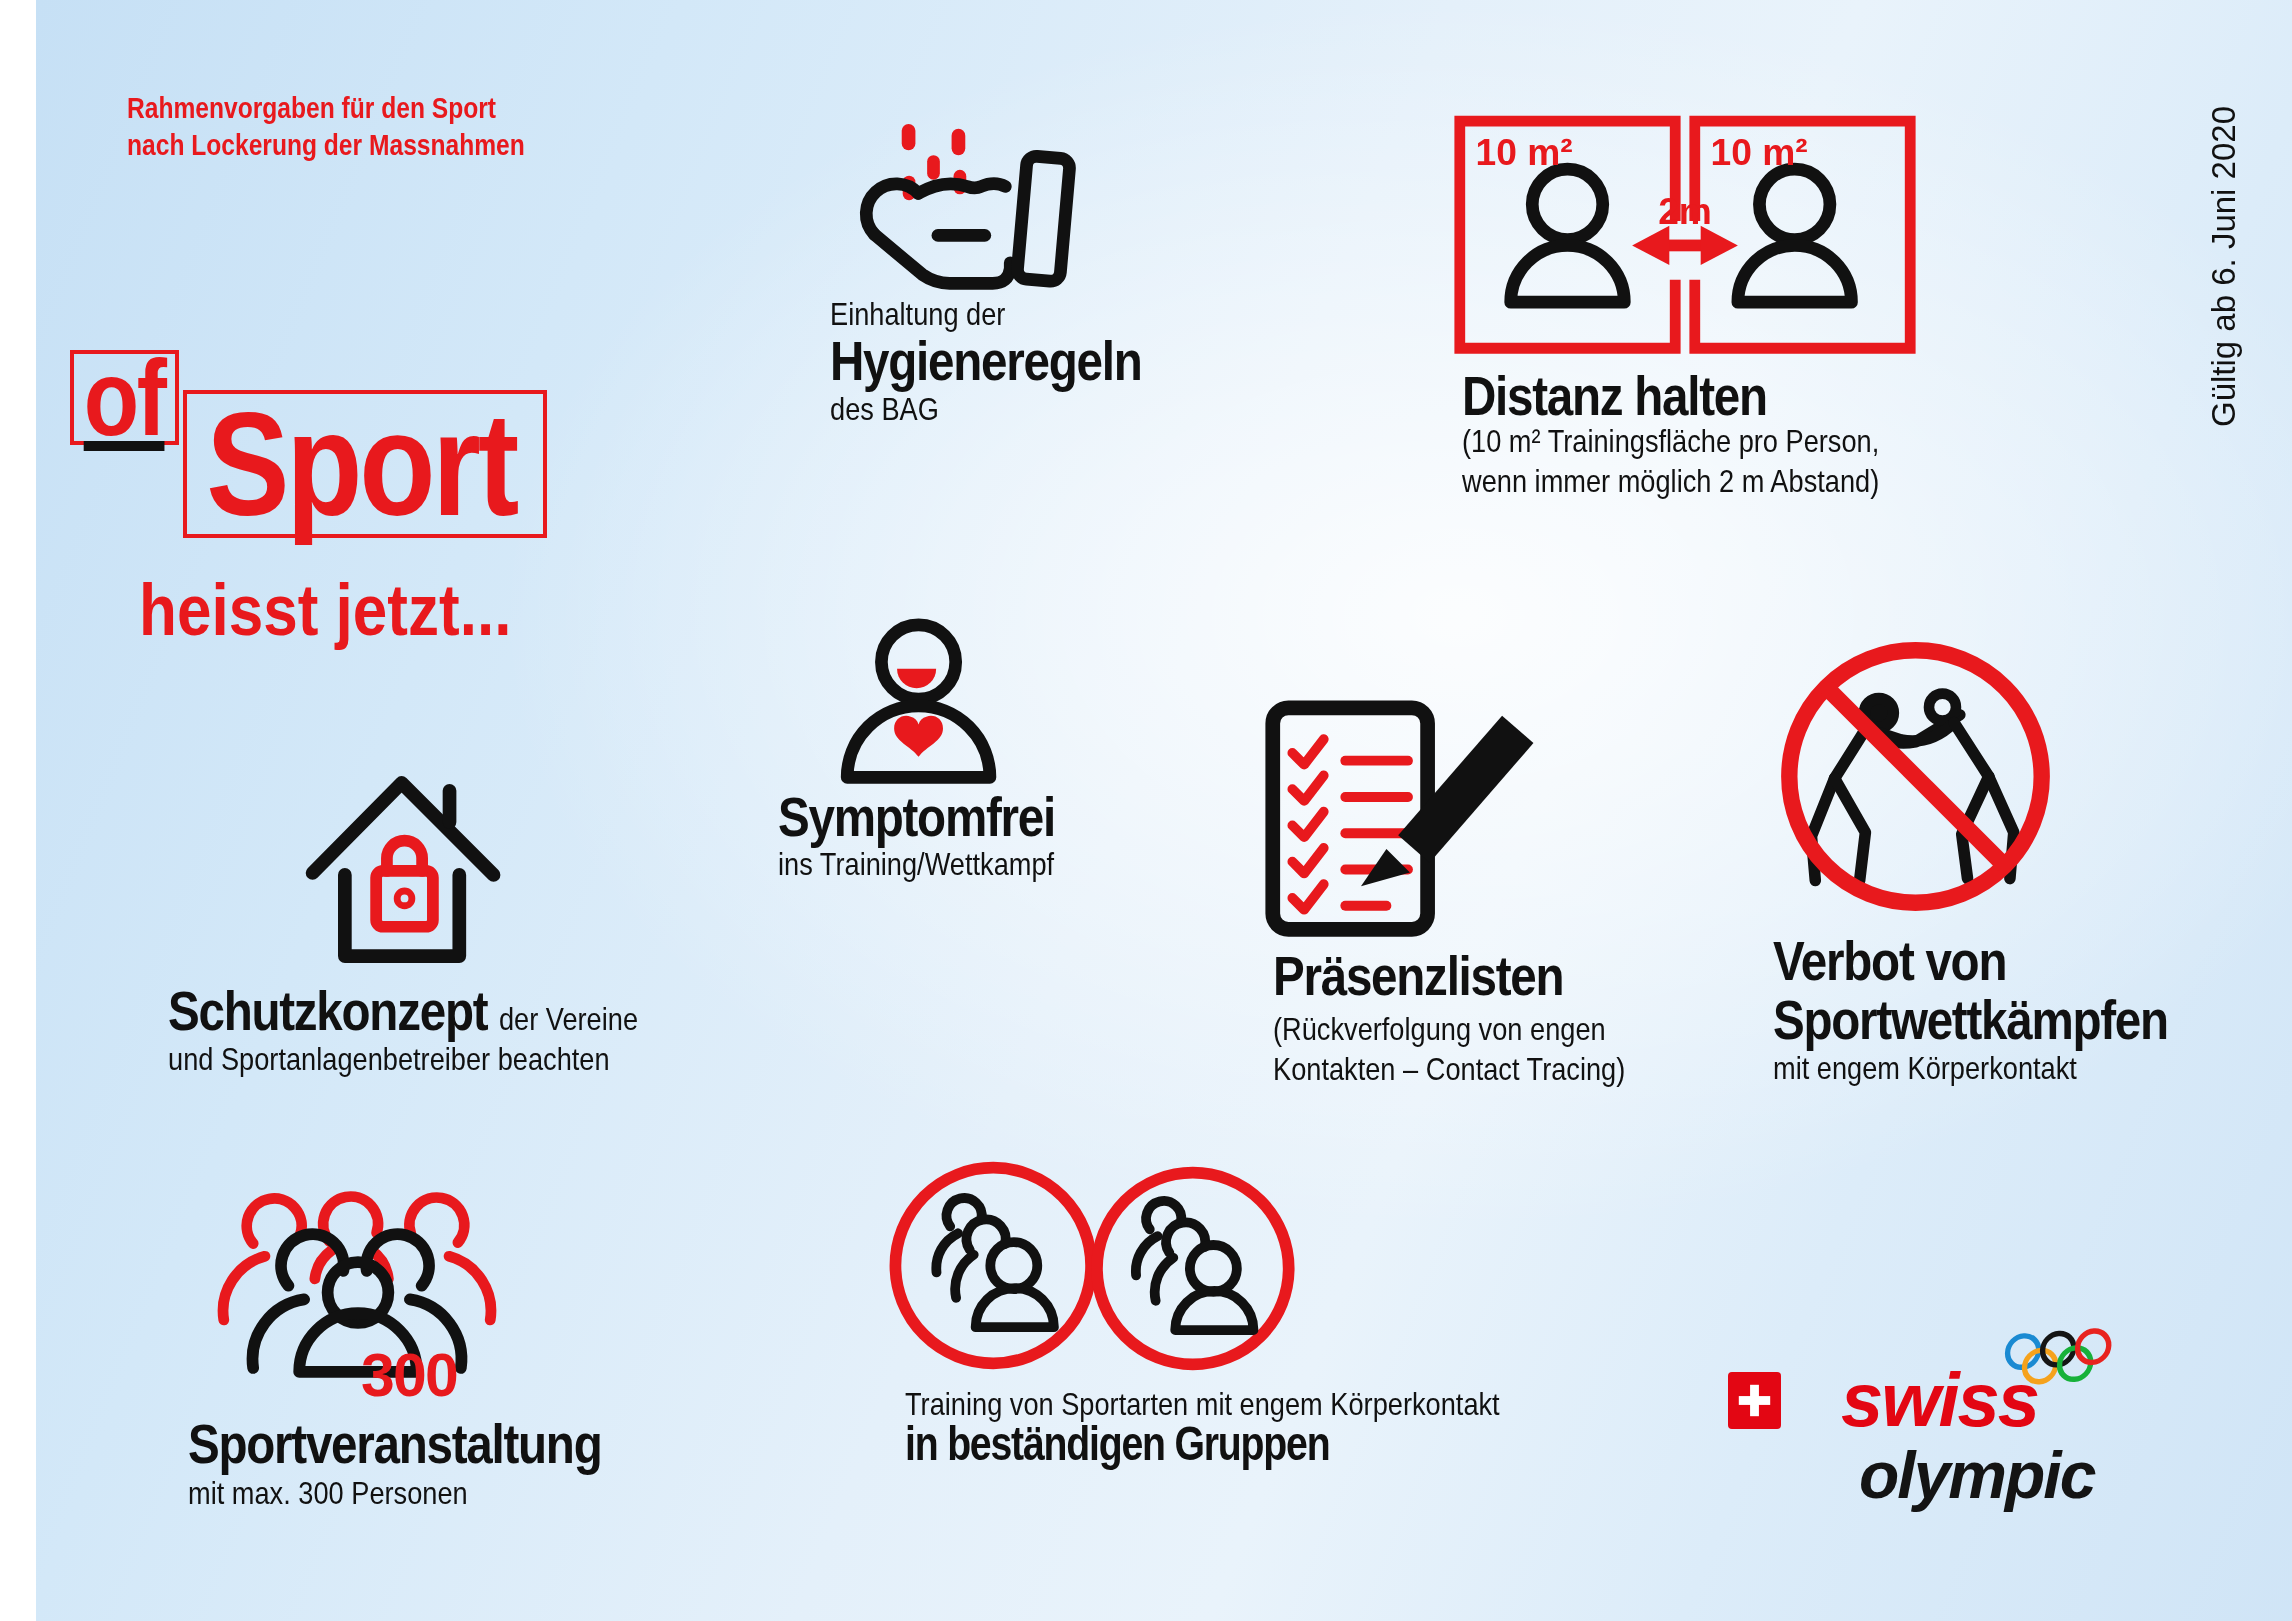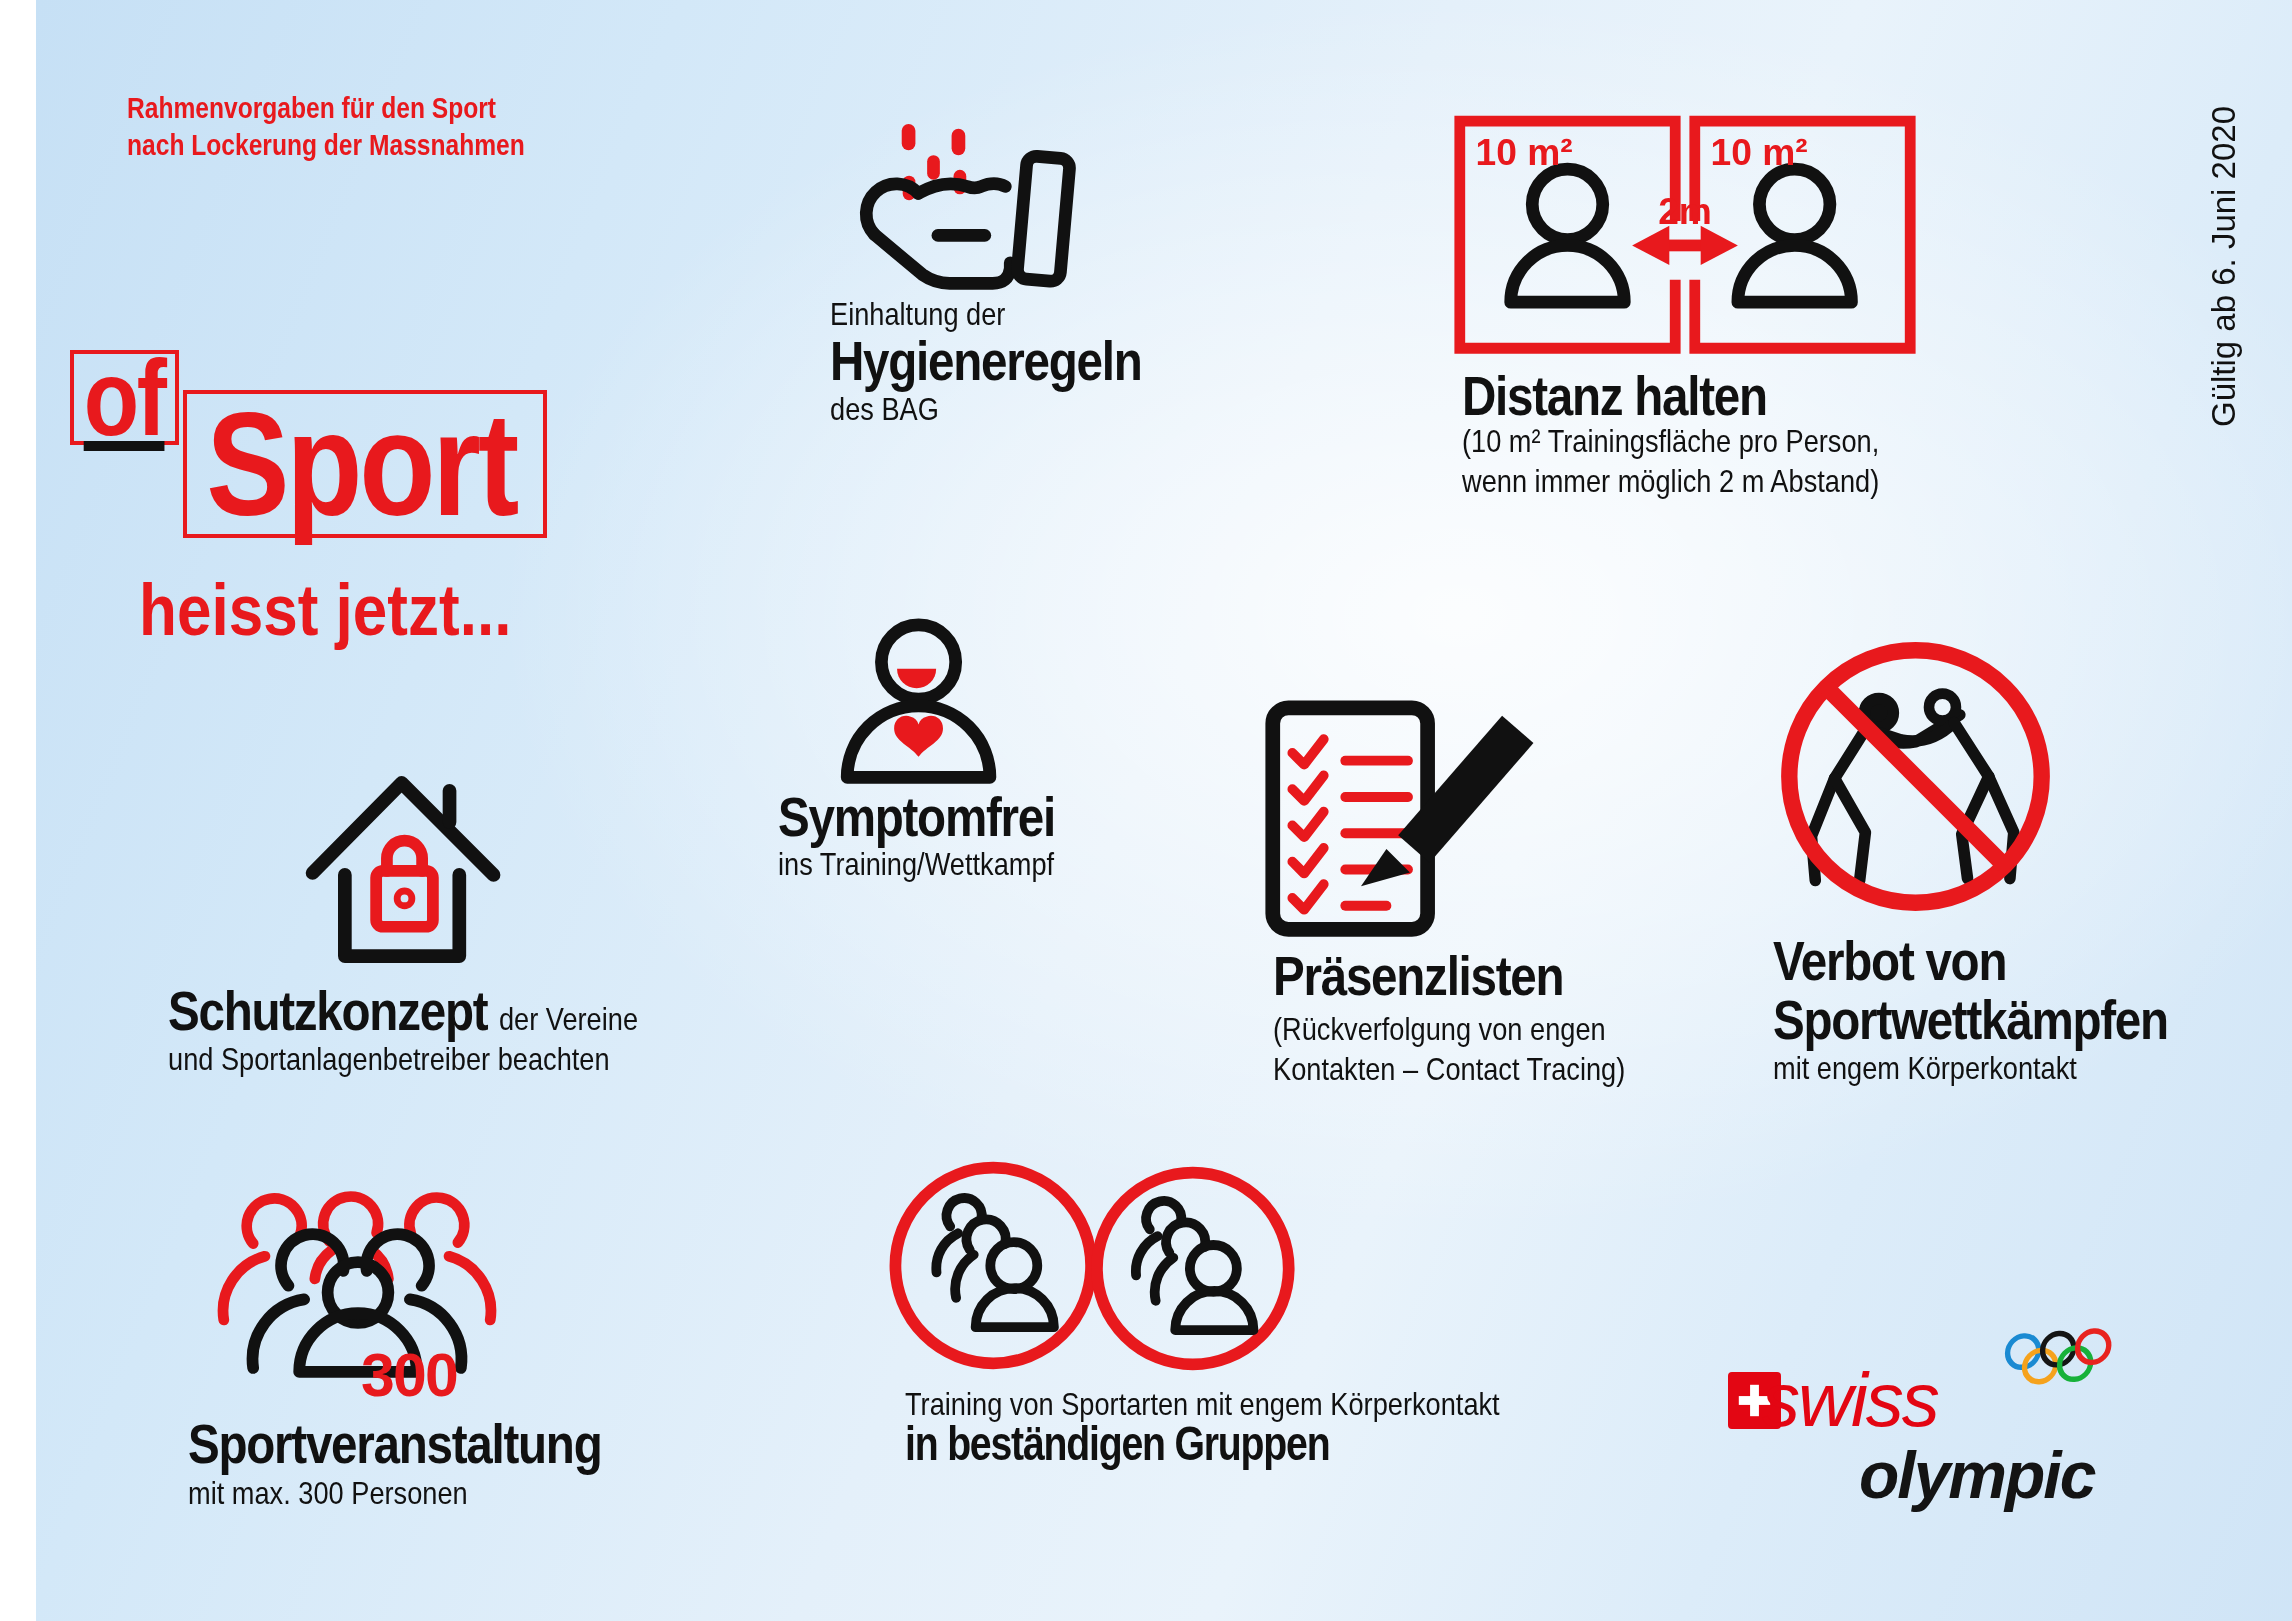--- a/index.html
+++ b/index.html
@@ -218,21 +218,21 @@
     <div class="abs cond body" style="left:869px;top:1385px;">Training von Sportarten mit engem Körperkontakt</div>
     <div class="abs h1" style="left:869px;top:1418px;font-size:49px;transform:scaleX(0.8);transform-origin:0 0;white-space:nowrap;">in beständigen Gruppen</div>
   </div>
 
   <div>
     <svg class="abs" style="left:1692px;top:1372px;" width="53" height="57" viewBox="0 0 54 58">
       <rect x="0" y="0" width="54" height="58" rx="4" fill="#e30613"></rect>
       <rect x="22.5" y="13" width="9" height="32" fill="#ffffff"></rect>
       <rect x="11" y="24.5" width="32" height="9" fill="#ffffff"></rect>
     </svg>
-    <div class="abs" style="left:1726px;top:1362px;font-size:76px;font-weight:normal;font-style:italic;letter-spacing:-2px;color:#e30613;line-height:1;">swiss</div>
+    <div class="abs" style="left:1805px;top:1362px;font-size:76px;font-weight:bold;font-style:italic;letter-spacing:-2px;color:#e30613;line-height:1;">swiss</div>
     <svg class="abs" style="left:1965px;top:1325px;" width="137" height="78" viewBox="0 0 140 80">
       <g fill="none" stroke-width="5.5" transform="rotate(-4 70 40) skewX(-6)">
         <circle cx="26" cy="24" r="16" stroke="#1a8ad2"></circle>
         <circle cx="44" cy="40" r="16" stroke="#f5a21c"></circle>
         <circle cx="62" cy="24" r="16" stroke="#151515"></circle>
         <circle cx="80" cy="40" r="16" stroke="#17b13a"></circle>
         <circle cx="98" cy="24" r="16" stroke="#e8231f"></circle>
       </g>
     </svg>
     <div class="abs" style="left:1823px;top:1442px;font-size:66px;font-weight:bold;font-style:italic;letter-spacing:-2px;color:#141414;line-height:1;">olympic</div>

